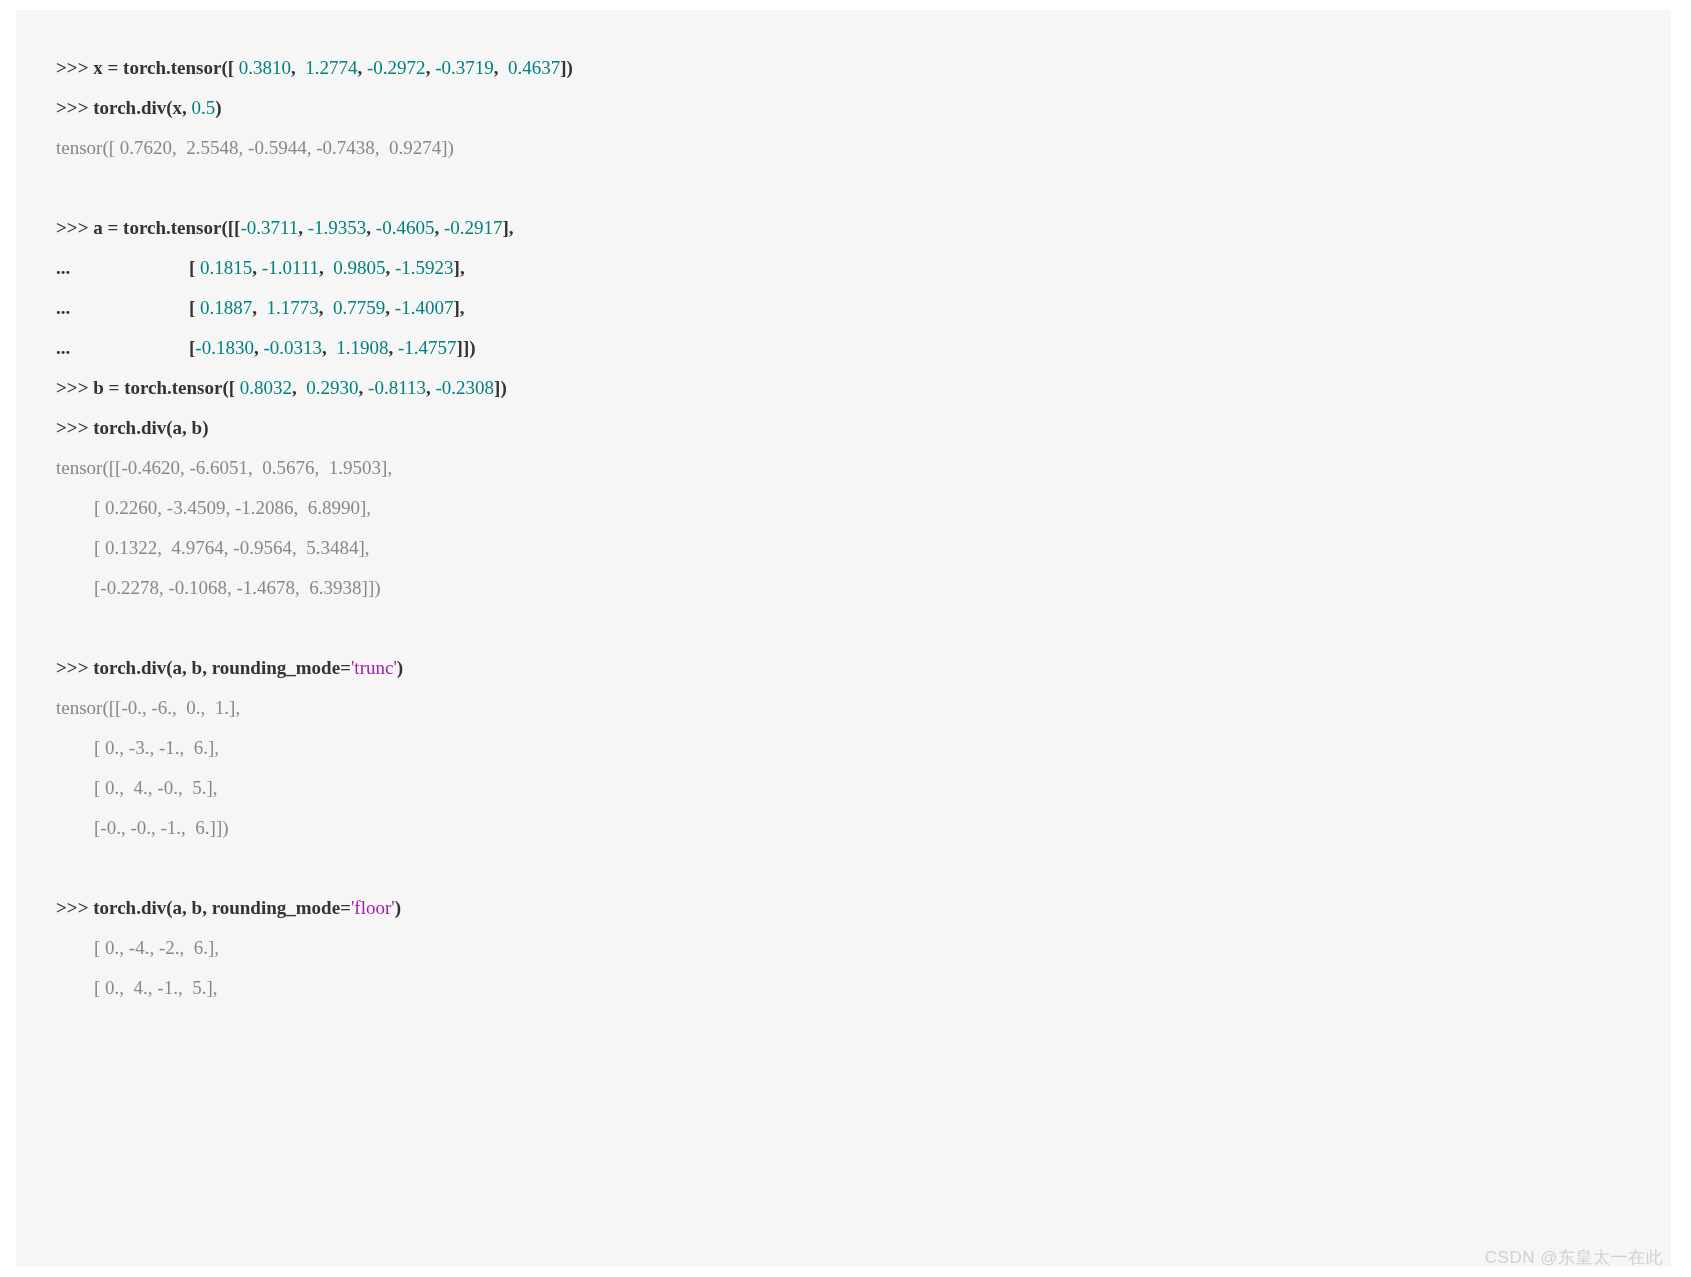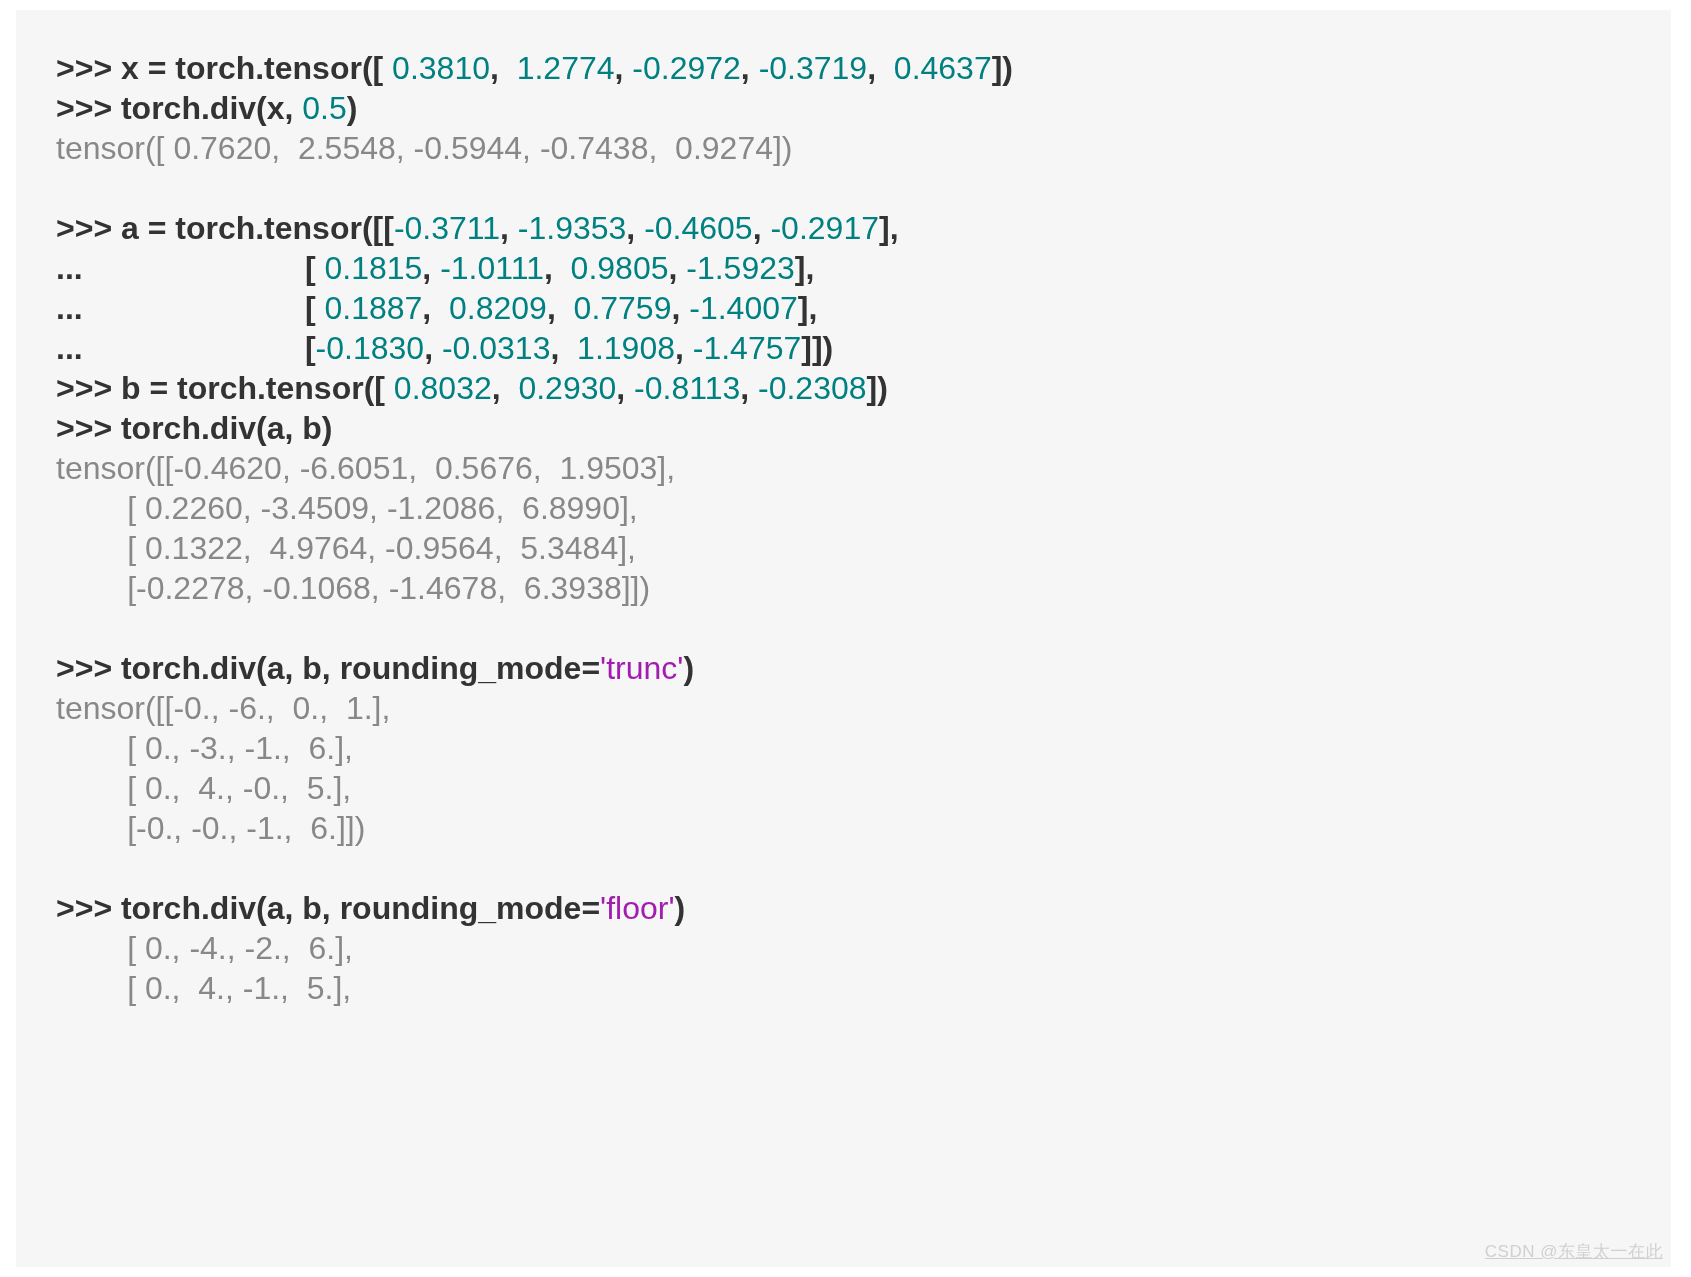--- a/index.html
+++ b/index.html
@@ -7,64 +7,63 @@
     padding: 0;
     width: 1691px;
     height: 1277px;
     background: #ffffff;
     overflow: hidden;
   }
   .code-block {
     background: #f6f6f6;
     margin: 10px 16px;
     padding: 38px 40px 56px 40px;
-    font-family: Liberation Sans, sans-serif;
-    font-size: 32px;
+    font-family: Liberation Serif, serif;
+    font-size: 19px;
     line-height: 40px;
     box-sizing: border-box;
     width: 1655px;
     height: 1257px;
   }
   .code-line {
     white-space: pre;
   }
   .bold  { font-weight: 700; color: #333333; }
   .num   { color: #008080; }
   .str   { color: #a21caf; }
   .out   { color: #888888; }
   .ellip { color: #333333; font-weight: 700; }
   .watermark {
     position: fixed;
     right: 28px;
-    bottom: 14px;
+    bottom: 8px;
     font-family: sans-serif;
     font-size: 17px;
     color: #d0d0d0;
     letter-spacing: 0.5px;
-    text-decoration: underline;
   }
 </style>
 </head>
 <body>
 
 <div class="code-block">
 
   <div class="code-line"><span class="bold">&gt;&gt;&gt; </span><span class="bold">x = torch.tensor([ </span><span class="num">0.3810</span><span class="bold">,  </span><span class="num">1.2774</span><span class="bold">, </span><span class="num">-0.2972</span><span class="bold">, </span><span class="num">-0.3719</span><span class="bold">,  </span><span class="num">0.4637</span><span class="bold">])</span></div>
 
   <div class="code-line"><span class="bold">&gt;&gt;&gt; </span><span class="bold">torch.div(x, </span><span class="num">0.5</span><span class="bold">)</span></div>
 
   <div class="code-line out">tensor([ 0.7620,  2.5548, -0.5944, -0.7438,  0.9274])</div>
 
   <div class="code-line">&nbsp;</div>
 
   <div class="code-line"><span class="bold">&gt;&gt;&gt; </span><span class="bold">a = torch.tensor([[</span><span class="num">-0.3711</span><span class="bold">, </span><span class="num">-1.9353</span><span class="bold">, </span><span class="num">-0.4605</span><span class="bold">, </span><span class="num">-0.2917</span><span class="bold">],</span></div>
 
   <div class="code-line"><span class="ellip">...                         </span><span class="bold">[ </span><span class="num">0.1815</span><span class="bold">, </span><span class="num">-1.0111</span><span class="bold">,  </span><span class="num">0.9805</span><span class="bold">, </span><span class="num">-1.5923</span><span class="bold">],</span></div>
 
-  <div class="code-line"><span class="ellip">...                         </span><span class="bold">[ </span><span class="num">0.1887</span><span class="bold">,  </span><span class="num">0.8209</span><span class="bold">,  </span><span class="num">0.7759</span><span class="bold">, </span><span class="num">-1.4007</span><span class="bold">],</span></div>
+  <div class="code-line"><span class="ellip">...                         </span><span class="bold">[ </span><span class="num">0.1887</span><span class="bold">,  </span><span class="num">1.1773</span><span class="bold">,  </span><span class="num">0.7759</span><span class="bold">, </span><span class="num">-1.4007</span><span class="bold">],</span></div>
 
   <div class="code-line"><span class="ellip">...                         </span><span class="bold">[</span><span class="num">-0.1830</span><span class="bold">, </span><span class="num">-0.0313</span><span class="bold">,  </span><span class="num">1.1908</span><span class="bold">, </span><span class="num">-1.4757</span><span class="bold">]])</span></div>
 
   <div class="code-line"><span class="bold">&gt;&gt;&gt; </span><span class="bold">b = torch.tensor([ </span><span class="num">0.8032</span><span class="bold">,  </span><span class="num">0.2930</span><span class="bold">, </span><span class="num">-0.8113</span><span class="bold">, </span><span class="num">-0.2308</span><span class="bold">])</span></div>
 
   <div class="code-line"><span class="bold">&gt;&gt;&gt; </span><span class="bold">torch.div(a, b)</span></div>
 
   <div class="code-line out">tensor([[-0.4620, -6.6051,  0.5676,  1.9503],</div>
   <div class="code-line out">        [ 0.2260, -3.4509, -1.2086,  6.8990],</div>
   <div class="code-line out">        [ 0.1322,  4.9764, -0.9564,  5.3484],</div>

